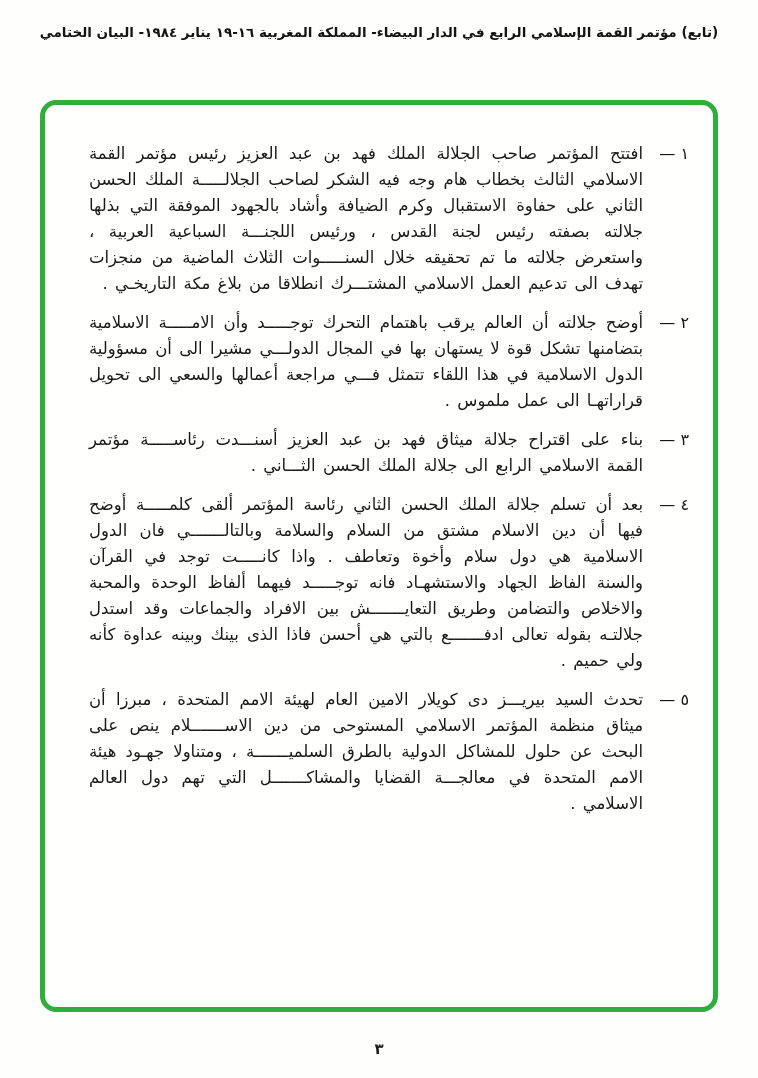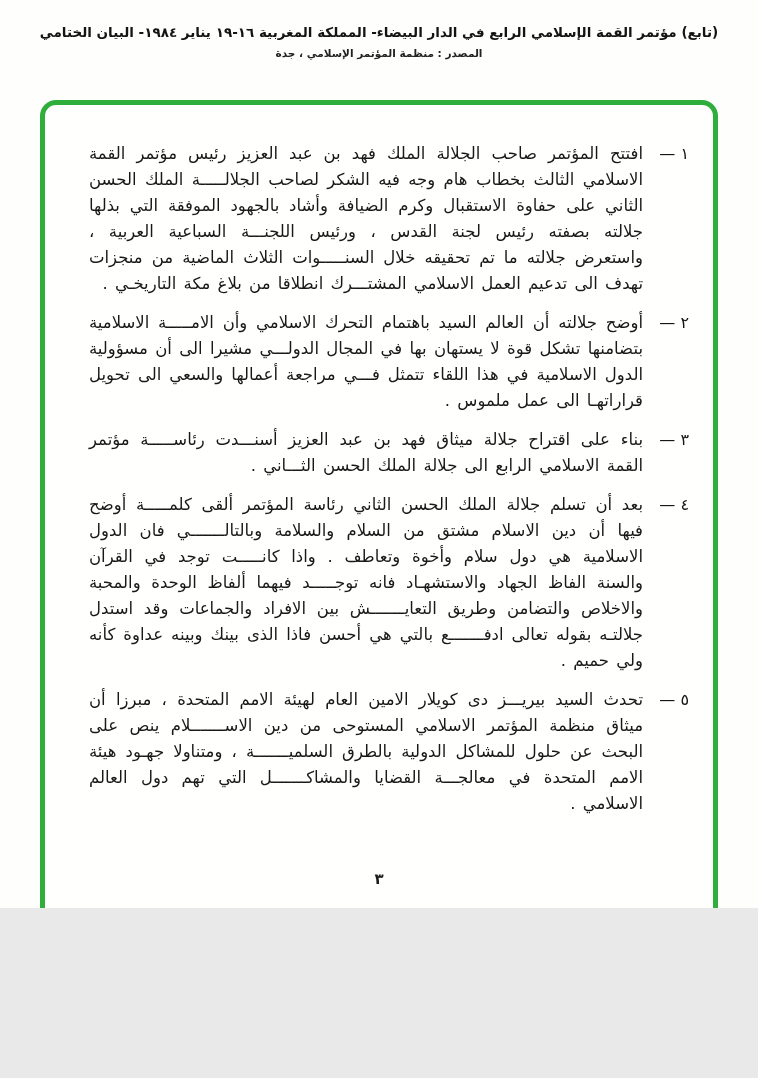--- a/index.html
+++ b/index.html
@@ -3,21 +3,21 @@
 <meta charset="utf-8">
 <style>
   html, body {
     margin: 0;
     padding: 0;
     background: #e9e9e9;
   }
   .page {
     position: relative;
     width: 758px;
-    height: 908px;
+    height: 1078px;
     margin: 0 auto;
     background: #fefefc;
     font-family: "DejaVu Sans", sans-serif;
     color: #1b1b1b;
     overflow: hidden;
   }
   .header {
     direction: rtl;
     text-align: center;
     padding-top: 24px;
@@ -80,34 +80,33 @@
     color: #1b1b1b;
   }
 </style>
 </head>
 <body>
 
 <div class="page">
 
   <div class="header">
     <div class="header-title">(تابع) مؤتمر القمة الإسلامي الرابع في الدار البيضاء- المملكة المغربية ١٦-١٩ يناير ١٩٨٤- البيان الختامي</div>
-    <div class="header-source">المصدر : منظمة المؤتمر الإسلامي ، جدة</div>
   </div>
 
   <div class="frame">
     <div class="content">
 
       <div class="para">
         <div class="para-num">١ —</div>
         <div class="para-text">افتتح المؤتمر صاحب الجلالة الملك فهد بن عبد العزيز رئيس مؤتمر القمة الاسلامي الثالث بخطاب هام وجه فيه الشكر لصاحب الجلالـــــة الملك الحسن الثاني على حفاوة الاستقبال وكرم الضيافة وأشاد بالجهود الموفقة التي بذلها جلالته بصفته رئيس لجنة القدس ، ورئيس اللجنـــة السباعية العربية ، واستعرض جلالته ما تم تحقيقه خلال السنـــــوات الثلاث الماضية من منجزات تهدف الى تدعيم العمل الاسلامي المشتـــرك انطلاقا من بلاغ مكة التاريخـي .</div>
       </div>
 
       <div class="para">
         <div class="para-num">٢ —</div>
-        <div class="para-text">أوضح جلالته أن العالم السيد باهتمام التحرك الاسلامي وأن الامـــــة الاسلامية بتضامنها تشكل قوة لا يستهان بها في المجال الدولـــي مشيرا الى أن مسؤولية الدول الاسلامية في هذا اللقاء تتمثل فـــي مراجعة أعمالها والسعي الى تحويل قراراتهـا الى عمل ملموس .</div>
+        <div class="para-text">أوضح جلالته أن العالم يرقب باهتمام التحرك توجـــــد وأن الامـــــة الاسلامية بتضامنها تشكل قوة لا يستهان بها في المجال الدولـــي مشيرا الى أن مسؤولية الدول الاسلامية في هذا اللقاء تتمثل فـــي مراجعة أعمالها والسعي الى تحويل قراراتهـا الى عمل ملموس .</div>
       </div>
 
       <div class="para">
         <div class="para-num">٣ —</div>
         <div class="para-text">بناء على اقتراح جلالة ميثاق فهد بن عبد العزيز أسنـــدت رئاســـــة مؤتمر القمة الاسلامي الرابع الى جلالة الملك الحسن الثـــاني .</div>
       </div>
 
       <div class="para">
         <div class="para-num">٤ —</div>
         <div class="para-text">بعد أن تسلم جلالة الملك الحسن الثاني رئاسة المؤتمر ألقى كلمـــــة أوضح فيها أن دين الاسلام مشتق من السلام والسلامة وبالتالـــــــي فان الدول الاسلامية هي دول سلام وأخوة وتعاطف . واذا كانـــــت توجد في القرآن والسنة الفاظ الجهاد والاستشهـاد فانه توجـــــد فيهما ألفاظ الوحدة والمحبة والاخلاص والتضامن وطريق التعايـــــــش بين الافراد والجماعات وقد استدل جلالتـه بقوله تعالى ادفـــــــع بالتي هي أحسن فاذا الذى بينك وبينه عداوة كأنه ولي حميم .</div>

